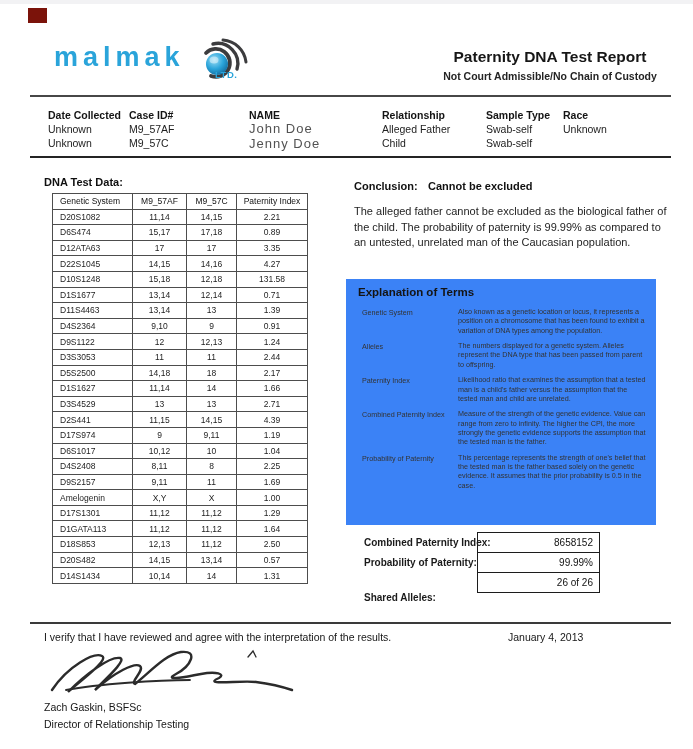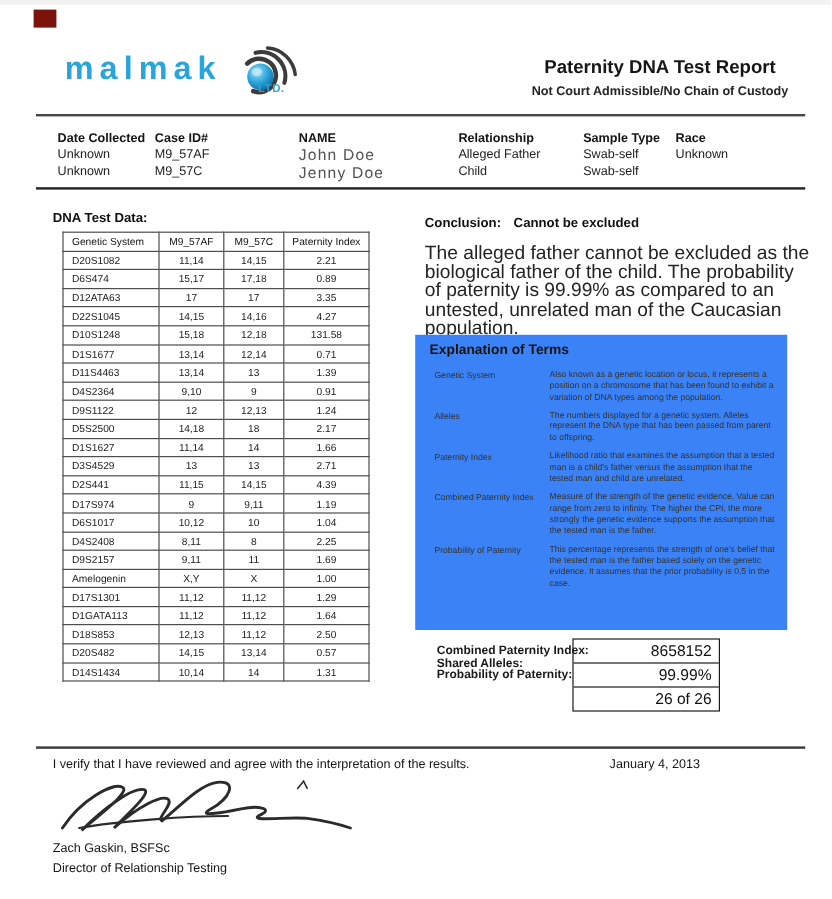--- a/index.html
+++ b/index.html
@@ -38,37 +38,37 @@
             font-size:8.5px;color:#1d1d1d;}
   table.dna th,table.dna td{border:1px solid #4d4d4d;padding:0 3px;height:14.6px;
             text-align:center;font-weight:400;overflow:hidden;white-space:nowrap;}
   table.dna th{color:#111;}
   table.dna td:first-child,table.dna th:first-child{text-align:left;padding-left:7px;}
   .w0{width:69px;} .w1{width:47px;} .w2{width:43px;} .w3{width:64px;}
 
   
   .conclusion-label{left:354px;top:180px;font-size:11px;font-weight:700;color:#111;}
   .conclusion-value{left:428px;top:180px;font-size:11px;font-weight:700;color:#111;}
-  .conclusion-body{left:354px;top:204px;width:322px;font-size:16px;line-height:15.5px;color:#242424;}
+  .conclusion-body{left:354px;top:204px;width:322px;font-size:11px;line-height:15.5px;color:#242424;}
 
   
   .exp-box{left:346px;top:279px;width:310px;height:246px;background:#3b82f6;
            box-sizing:border-box;padding:7px 10px 6px 12px;overflow:hidden;}
   .exp-title{font-size:11.5px;font-weight:700;color:#141414;}
   .terms{margin-top:9px;padding-left:4px;}
   .term-row{display:flex;margin-bottom:6px;}
   .term-name{width:86px;flex:0 0 86px;font-size:7.2px;color:#333;line-height:1.3;padding-top:1px;}
   .term-def{flex:1;font-size:7.2px;color:#333;line-height:1.3;margin-left:10px;}
 
   
   .sum-label{left:364px;font-size:10px;font-weight:700;color:#1a1a1a;}
-  .sl0{top:537px;} .sl1{top:557px;} .sl2{top:548px;}
+  .sl0{top:537px;} .sl1{top:557px;} .sl2{top:592px;}
   .sum-boxes{left:477px;top:532px;width:121px;border:1px solid #1c1c1c;}
   .sum-box{height:19px;line-height:19px;text-align:right;padding-right:6px;
-           font-size:13px;color:#111;border-bottom:1px solid #1c1c1c;}
+           font-size:10px;color:#111;border-bottom:1px solid #1c1c1c;}
   .sum-box:last-child{border-bottom:none;}
 
   
   .hr3{left:30px;top:622px;width:641px;height:2px;background:#3a3a3a;}
   .verify-text{left:44px;top:631px;font-size:10.5px;color:#161616;}
   .report-date{left:508px;top:631px;font-size:10.5px;color:#161616;}
   .signature{left:38px;top:644px;}
   .sig-name{left:44px;top:701px;font-size:10.5px;color:#161616;}
   .sig-title{left:44px;top:718px;font-size:10.5px;color:#161616;}
 </style>
@@ -181,20 +181,26 @@
         <td>9</td>
         <td>0.91</td>
       </tr>
       <tr>
         <td>D9S1122</td>
         <td>12</td>
         <td>12,13</td>
         <td>1.24</td>
       </tr>
       <tr>
+        <td>D3S3053</td>
+        <td>11</td>
+        <td>11</td>
+        <td>2.44</td>
+      </tr>
+      <tr>
         <td>D5S2500</td>
         <td>14,18</td>
         <td>18</td>
         <td>2.17</td>
       </tr>
       <tr>
         <td>D1S1627</td>
         <td>11,14</td>
         <td>14</td>
         <td>1.66</td>

